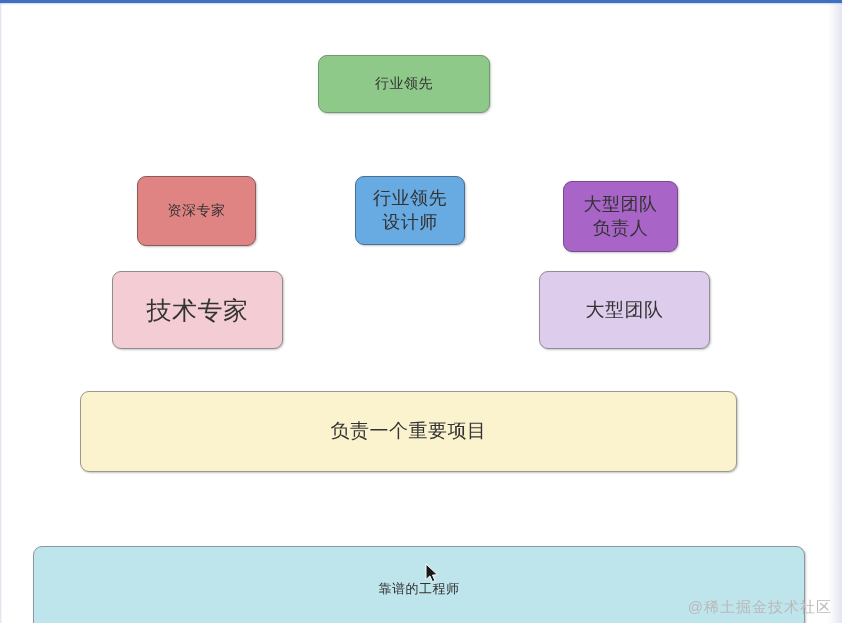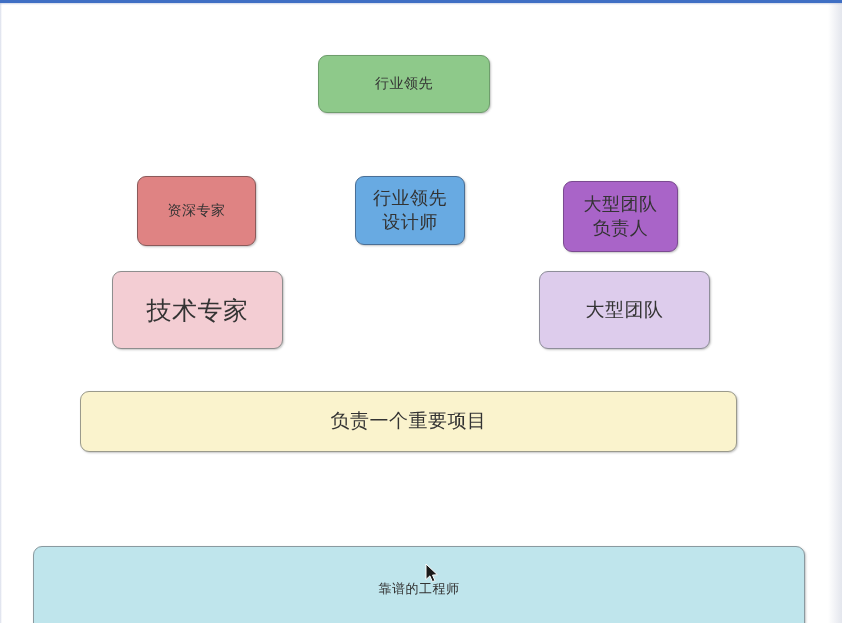--- a/index.html
+++ b/index.html
@@ -86,21 +86,21 @@
   .n-top      { left:318px; top:55px;  width:172px; height:58px;  background:#8ec98a; border-color:#6e9d6c; font-size:14px; }
 
   .n-senior   { left:137px; top:176px; width:119px; height:70px;  background:#df8383; border-color:#8b5a5a; font-size:14px; }
   .n-archdes  { left:355px; top:176px; width:110px; height:69px;  background:#68aae2; border-color:#4a6f96; font-size:18px; }
   .n-teamlead { left:563px; top:181px; width:115px; height:71px;  background:#a964c8; border-color:#7a4a90; font-size:18px; }
 
   .n-techexp  { left:112px; top:271px; width:171px; height:78px;  background:#f3cdd3; border-color:#8e8e8e; font-size:25px; }
   .n-architect{ left:326px; top:271px; width:170px; height:78px;  background:#cbe0f5; border-color:#8e8e9a; font-size:19px; }
   .n-techmgmt { left:539px; top:271px; width:171px; height:78px;  background:#ddccec; border-color:#8e8e9a; font-size:19px; }
 
-  .n-project  { left:80px;  top:391px; width:657px; height:61px;  background:#faf3cd; border-color:#9a9a8c; font-size:19px; }
+  .n-project  { left:80px;  top:391px; width:657px; height:81px;  background:#faf3cd; border-color:#9a9a8c; font-size:19px; }
   .n-engineer { left:33px;  top:506px; width:772px; height:86px;  background:#bfe5ec; border-color:#8a9aa0; font-size:13px;margin-top:40px; }
 
   
   .watermark {
     position: absolute;
     right: 10px;
     bottom: 6px;
     font-size: 15px;
     color: #b9b9b9;
     letter-spacing: 1px;
@@ -143,18 +143,19 @@
 
 
     <div class="node n-techmgmt">大型团队</div>
 
     <div class="node n-project">负责一个重要项目</div>
 
     <div class="node n-engineer">靠谱的工程师</div>
 
   </div>
 
+  <div class="watermark">@稀土掘金技术社区</div>
 
   <svg class="cursor" viewBox="0 0 16 22" xmlns="http://www.w3.org/2000/svg">
     <path d="M2 1 L2 16.5 L5.9 12.9 L8.4 18.7 L10.9 17.6 L8.5 12.1 L13.4 11.7 Z" fill="#1a1a1a" stroke="#ffffff" stroke-width="1"></path>
   </svg>
 
 </div>
 
 </body></html>

